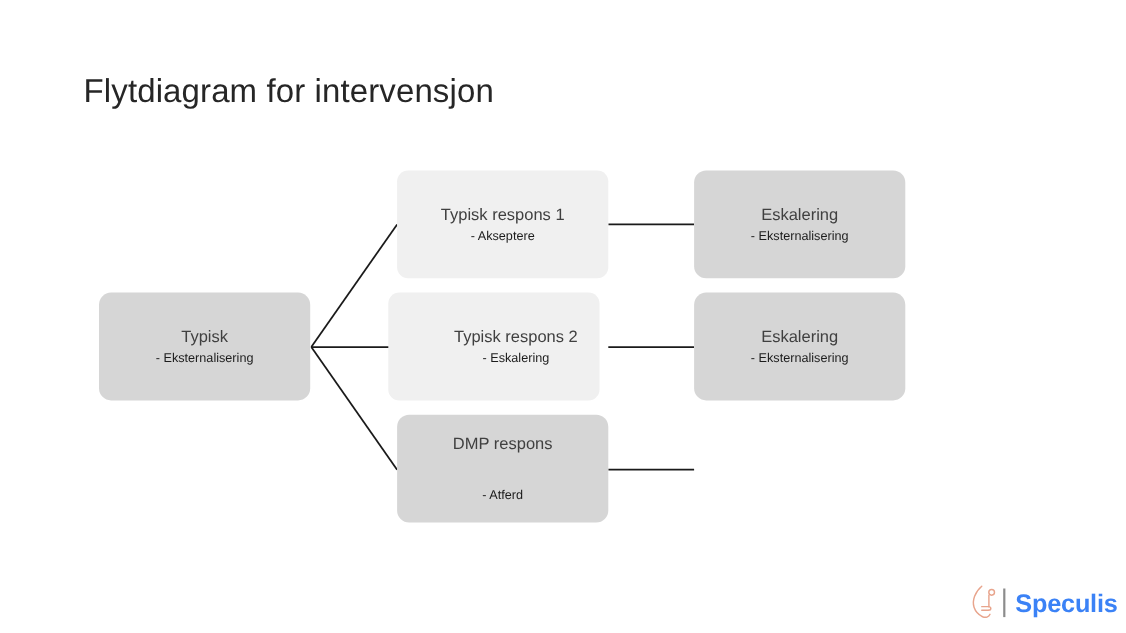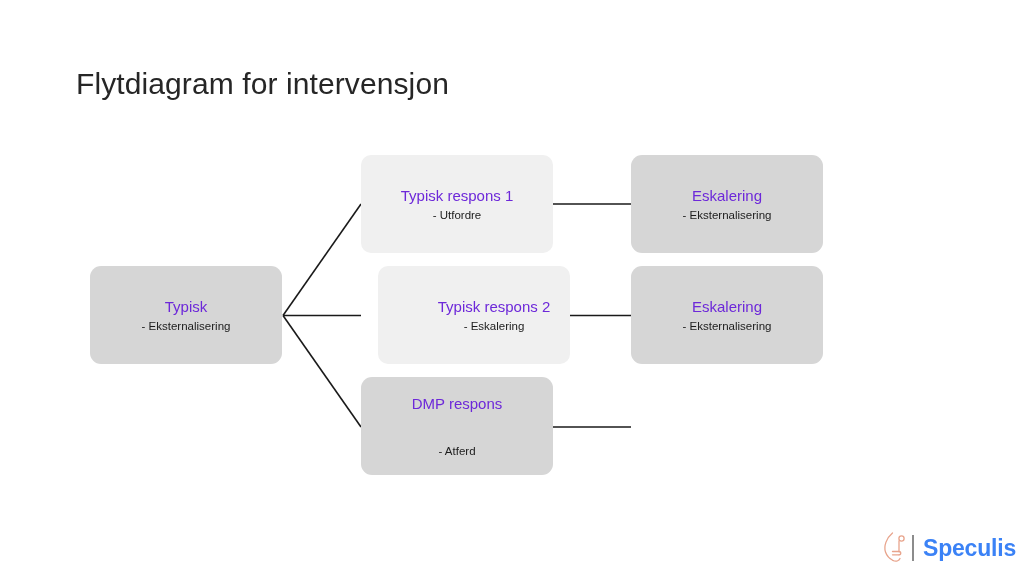--- a/index.html
+++ b/index.html
@@ -56,41 +56,41 @@
     display: flex;
     flex-direction: column;
     align-items: center;
     justify-content: center;
     box-sizing: border-box;
     padding: 0 6px;
   }
   .node .node-title {
     font-size: 15px;
     line-height: 20px;
-    color: #6d28d9;
+    color: #404040;
     font-weight: 400;
     text-align: center;
     white-space: nowrap;
   }
   .node .node-sub {
     font-size: 11.5px;
     line-height: 16px;
     color: #1c1c1c;
     font-weight: 400;
     text-align: center;
     white-space: nowrap;
     margin-top: 1px;
   }
   .fill-dark  { background: #d6d6d6; border-radius: 11px; }
   .fill-light { background: #f0f0f0; }
 
   
   #node-atferd      { left: 90px;  top: 266px; }
   #node-respons1    { left: 361px; top: 155px; }
-  #node-respons2    { left: 378px; top: 266px; padding-left: 46px; }
+  #node-respons2    { left: 353px; top: 266px; padding-left: 46px; }
   #node-dmp         { left: 361px; top: 377px; gap: 28px; }
   #node-eskalering1 { left: 631px; top: 155px; }
   #node-eskalering2 { left: 631px; top: 266px; }
   #node-deskalering { left: 631px; top: 377px; }
 
   
   #logo {
     position: absolute;
     left: 880px;
     top: 528px;
@@ -134,21 +134,21 @@
     <line x1="553" y1="427" x2="631" y2="427"></line>
   </svg>
 
   <div class="node fill-dark" id="node-atferd">
     <div class="node-title">Typisk</div>
     <div class="node-sub">- Eksternalisering</div>
   </div>
 
   <div class="node fill-light" id="node-respons1">
     <div class="node-title">Typisk respons 1</div>
-    <div class="node-sub">- Utfordre</div>
+    <div class="node-sub">- Akseptere</div>
   </div>
 
   <div class="node fill-light" id="node-respons2">
     <div class="node-title">Typisk respons 2</div>
     <div class="node-sub">- Eskalering</div>
   </div>
 
   <div class="node fill-dark" id="node-dmp">
     <div class="node-title">DMP respons</div>
     <div class="node-sub">- Atferd</div>

